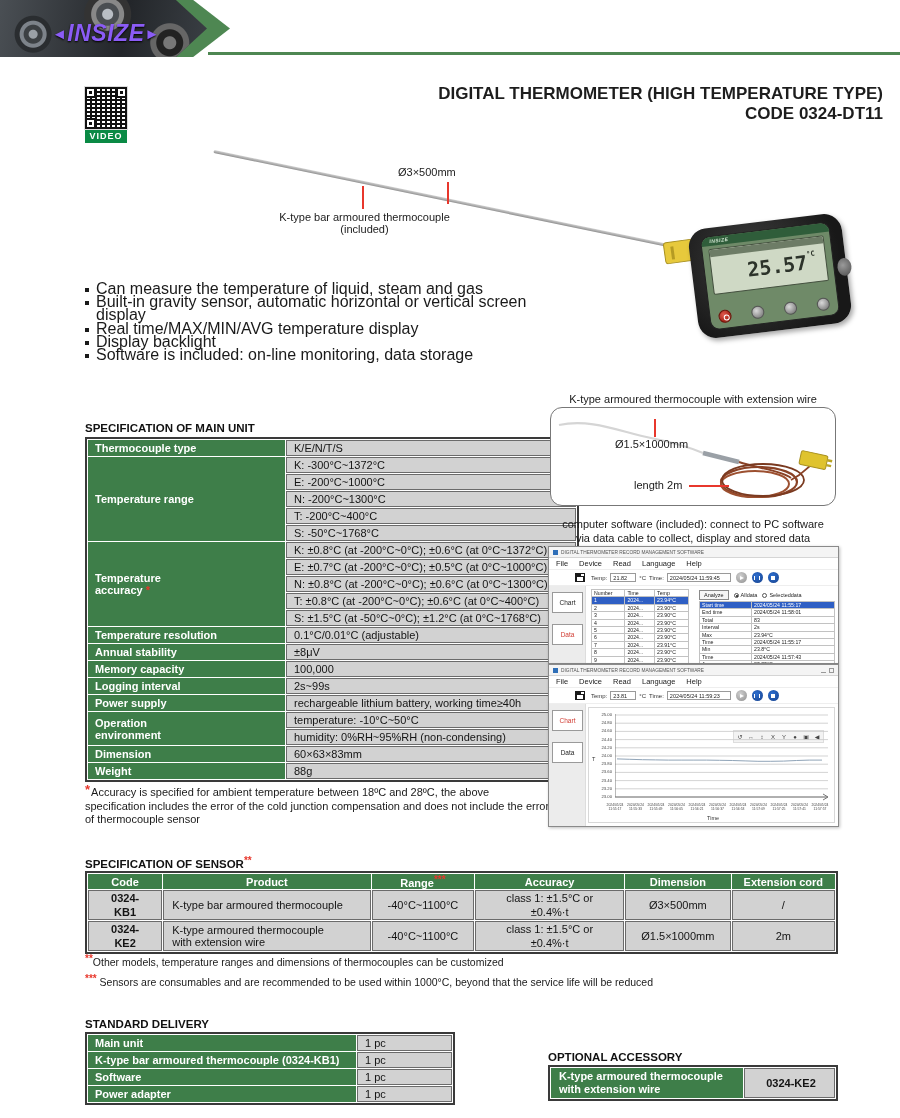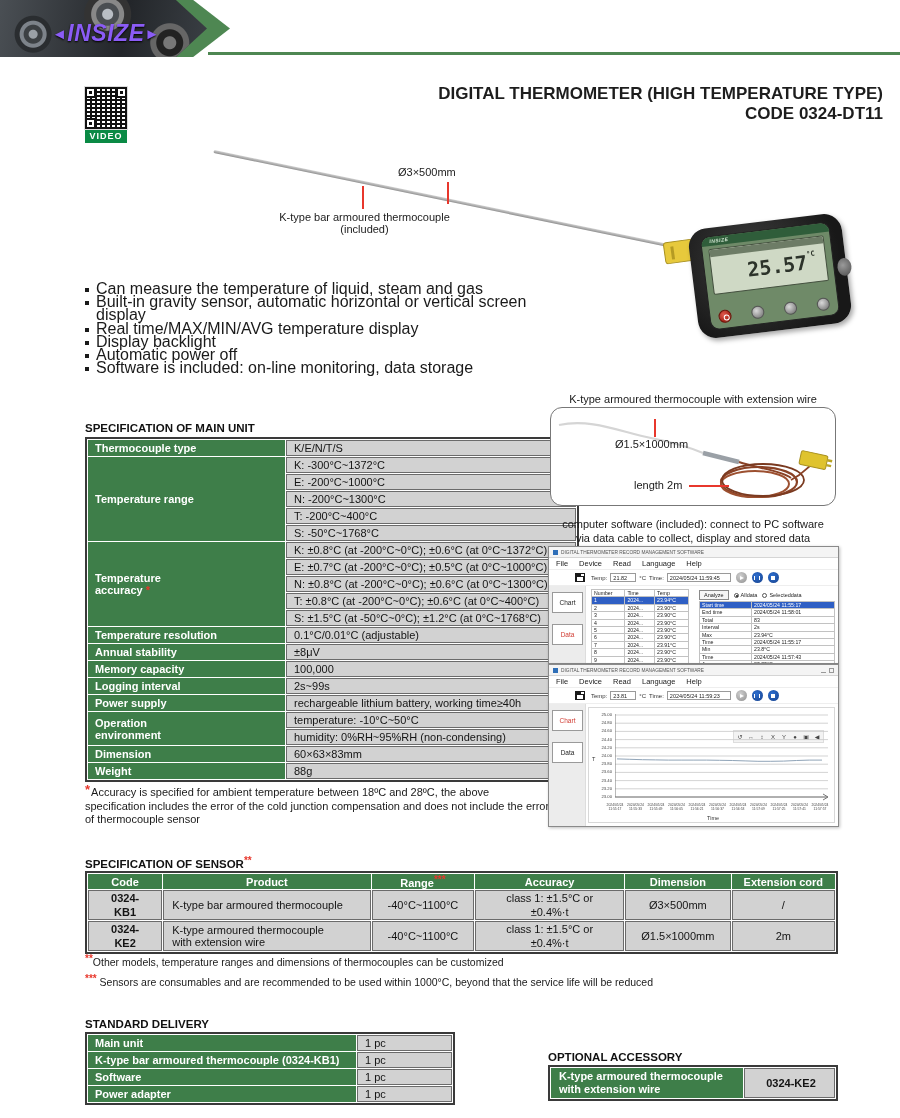--- a/index.html
+++ b/index.html
@@ -224,24 +224,20 @@
         <span class="sq"></span>
         <span>Built-in gravity sensor, automatic horizontal or vertical screen display</span>
       </li>
       <li>
         <span class="sq"></span>
         <span>Real time/MAX/MIN/AVG temperature display</span>
       </li>
       <li>
         <span class="sq"></span>
         <span>Display backlight</span>
-      </li>
-      <li>
-        <span class="sq"></span>
-        <span>Automatic power off</span>
       </li>
       <li>
         <span class="sq"></span>
         <span>Software is included: on-line monitoring, data storage</span>
       </li>
     </ul>
 
   <div class="h" style="left:85px; top:422px;">SPECIFICATION OF MAIN UNIT</div>
   <table class="gtable" id="main-spec-table">
       <tbody>

